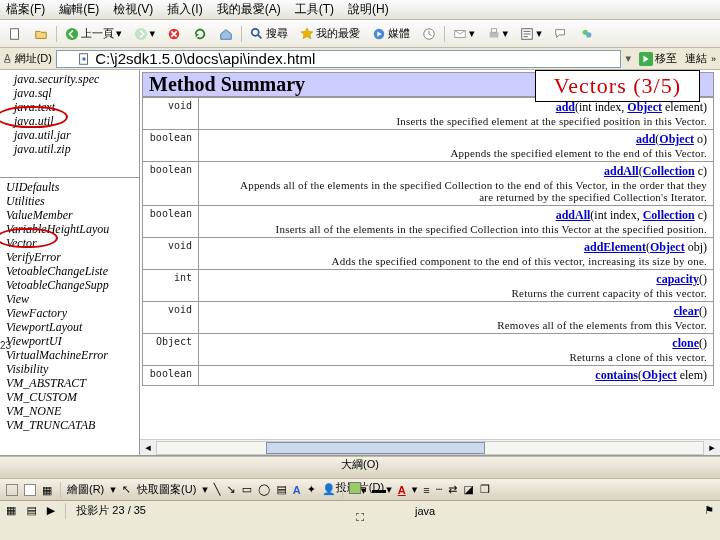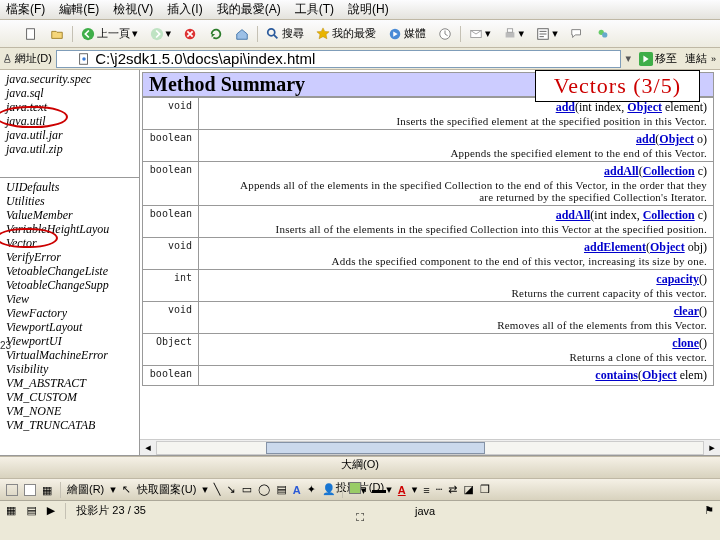--- a/index.html
+++ b/index.html
@@ -1,26 +1,26 @@
 <!DOCTYPE html>
 <html><head>
 <meta charset="utf-8">
 <style>
 * { margin:0; padding:0; box-sizing:border-box; }
 body { width:720px; height:540px; font-family:"Microsoft JhengHei","SimSun",Arial,sans-serif; font-size:11px; background:#ece9d8; overflow:hidden; position:relative; }
 .menubar { height:20px; background:linear-gradient(#fcfcfe,#e4e3dd); display:flex; align-items:center; gap:14px; padding:0 6px; border-bottom:1px solid #bfb8a5; font-size:12px; }
-.toolbar { height:28px; background:linear-gradient(#fcfcfe,#edebe0); display:flex; align-items:center; gap:4px; padding:0 20px; border-bottom:1px solid #bfb8a5; }
+.toolbar { height:28px; background:linear-gradient(#fcfcfe,#edebe0); display:flex; align-items:center; gap:4px; padding:0 4px; border-bottom:1px solid #bfb8a5; }
 .tbtn { height:20px; padding:0 4px; display:flex; align-items:center; gap:2px; font-size:11px; }
 .tbtn svg { width:14px; height:14px; }
 .star { fill:#e8b400; stroke:#b58400; stroke-width:.5; }
 .addrbar { height:22px; display:flex; align-items:center; gap:4px; padding:0 4px; border-bottom:1px solid #bfb8a5; background:#ece9d8;}
 .addrfield { flex:1; background:#fff; border:1px solid #7f9db9; height:18px; padding:0 20px; font-size:15px; display:flex; align-items:center; }
 .browser-body { display:flex; height:386px; border-bottom:1px solid #999; }
 .left-pane { width:140px; display:flex; flex-direction:column; background:#fff; border-right:1px solid #999; }
-.pkg-list { flex:0 0 108px; overflow:hidden; border-bottom:1px solid #999; padding:2px 0; }
+.pkg-list { flex:0 0 108px; overflow:hidden; border-bottom:1px solid #999; padding:2px 8px; }
 .pkg-list div,.cls-list div { font-family:"Times New Roman",serif; font-size:12px; font-style:italic; padding:0 6px; line-height:14px; white-space:nowrap; }
 .cls-list { flex:1; overflow:hidden; padding:2px 0; position:relative;}
 .circ { position:absolute; border:2px solid #c00; border-radius:50%/55%; pointer-events:none; }
 .doc-pane { flex:1; background:#fff; overflow:hidden; position:relative; }
 .ms-head { background:#ccccff; border:1px solid #999; margin:2px 6px 0 2px; padding:0 6px; font-family:"Times New Roman",serif; font-size:20px; font-weight:bold; }
 .ms-table { border-collapse:collapse; margin:0 6px 0 2px; width:calc(100% - 8px); font-family:"Times New Roman",serif; font-size:12px; }
 .ms-table td { border:1px solid #999; padding:2px 6px; vertical-align:top;text-align:right; }
 .ms-table .rt { width:56px; text-align:right; font-family:monospace; font-size:10px; color:#222; }
 .ms-table a { color:#0000cc; text-decoration:underline; font-weight:bold; }
 .ms-table .desc { display:block; padding-left:32px; color:#111; font-size:11px; letter-spacing:.2px;}

